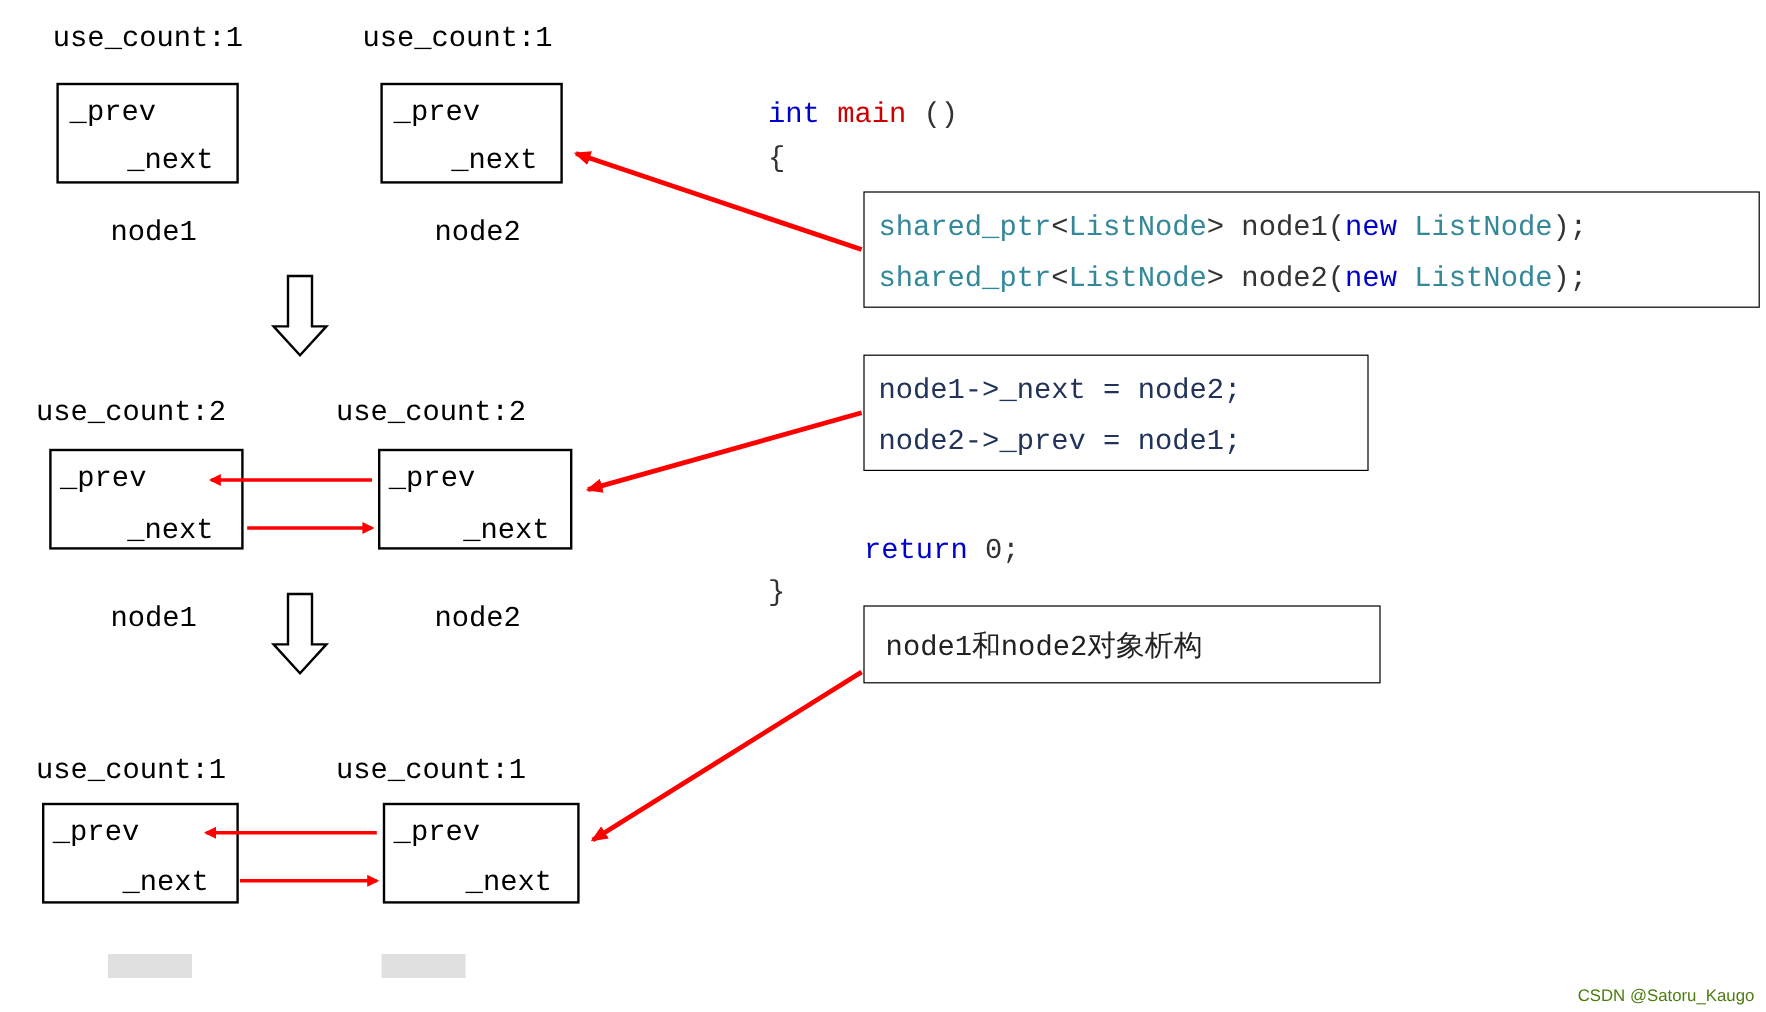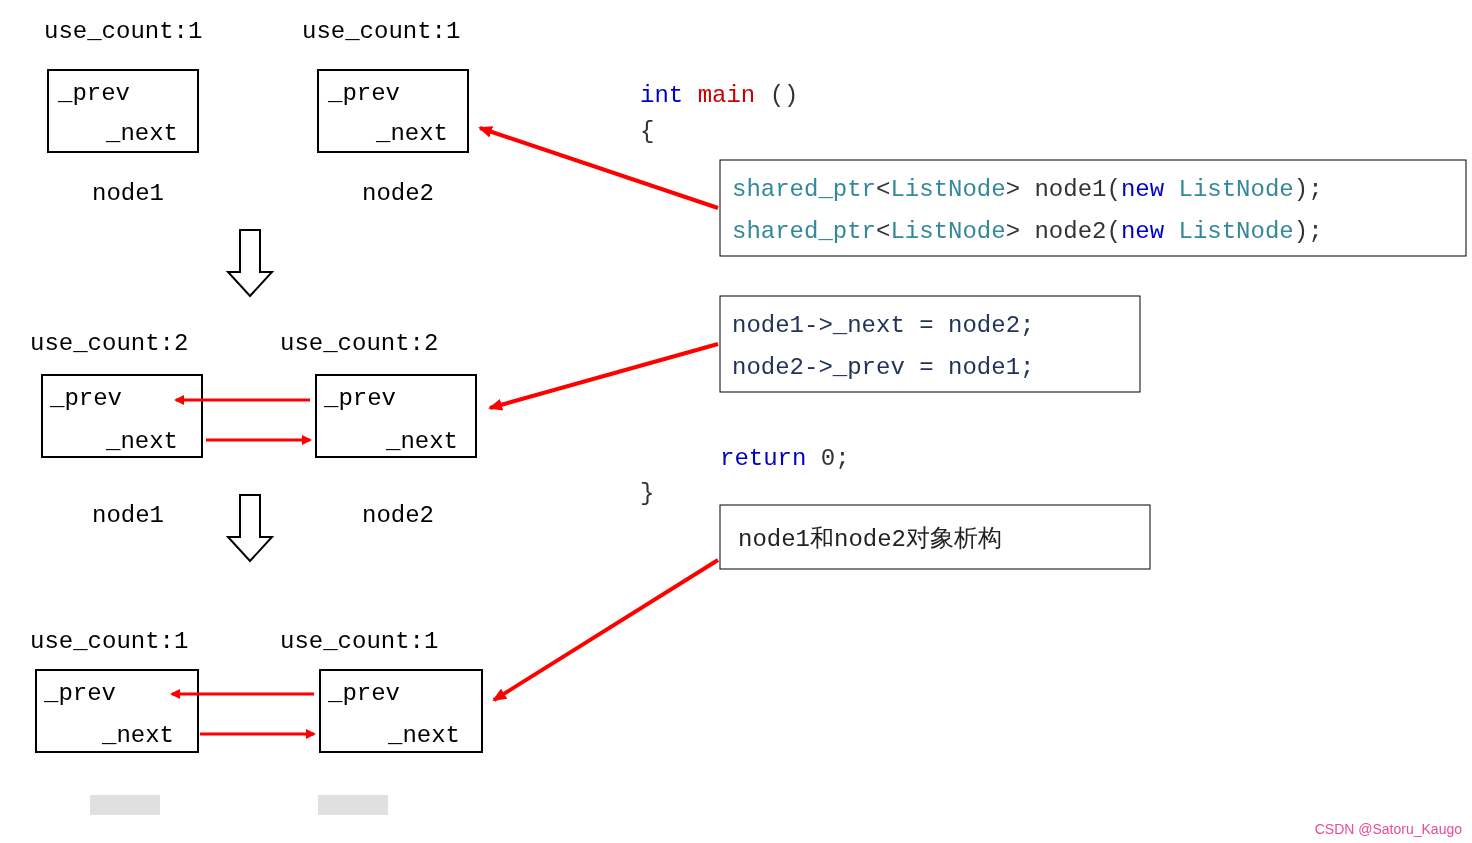--- a/index.html
+++ b/index.html
@@ -12,21 +12,21 @@
     color: #000;
     position: relative;
   }
   svg text { user-select: none; }
   .mono { font-family: "Consolas", "Courier New", monospace; }
   .watermark {
     position: absolute;
     bottom: 6px;
     right: 10px;
     font-size: 14px;
-    color: #ec4899;
+    color: #4d7c0f;
     font-family: sans-serif;
   }
 </style>
 </head>
 <body>
 
 
 
 <svg width="1472" height="843" viewBox="0 0 1472 843">
   <defs>

